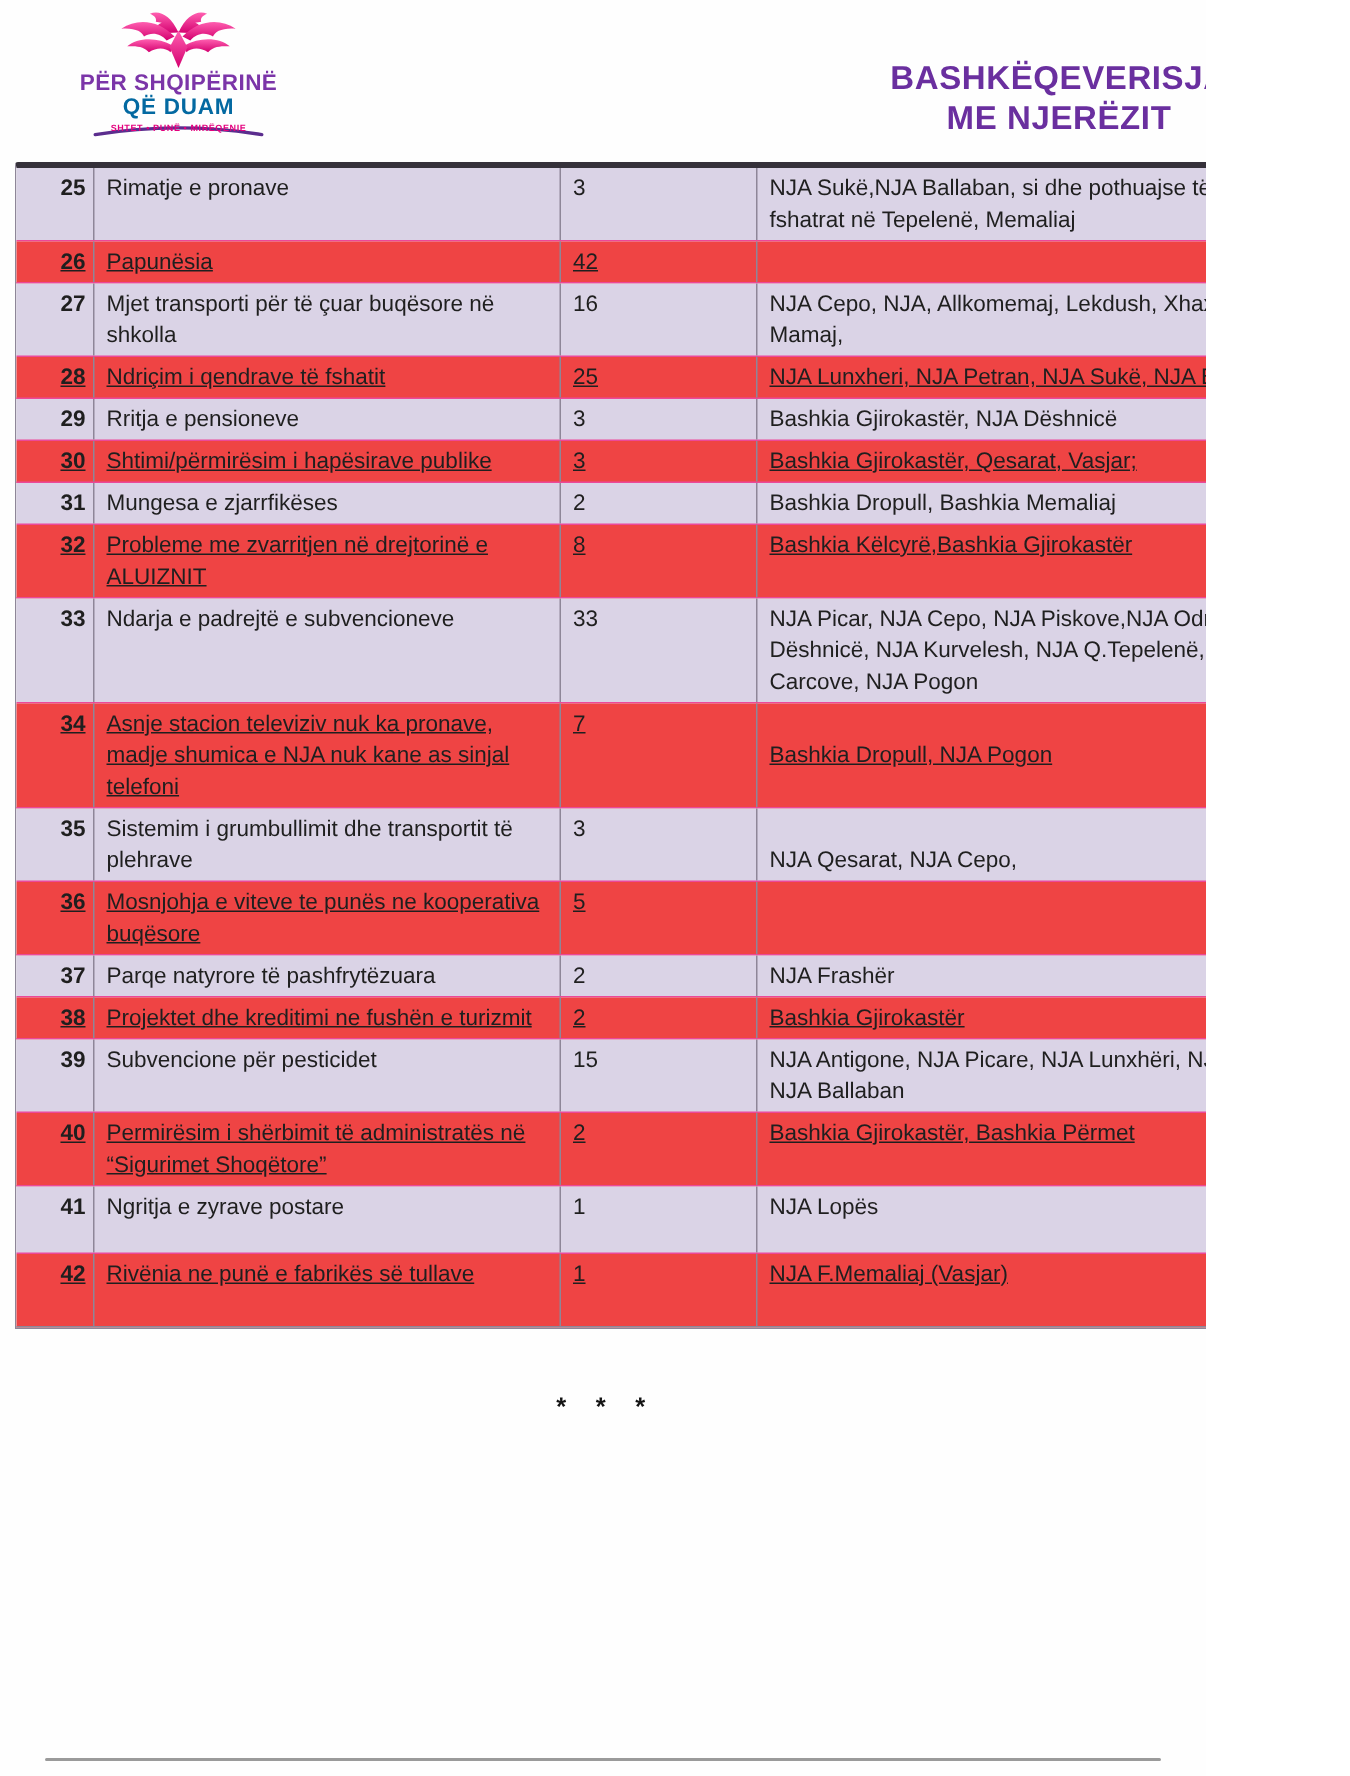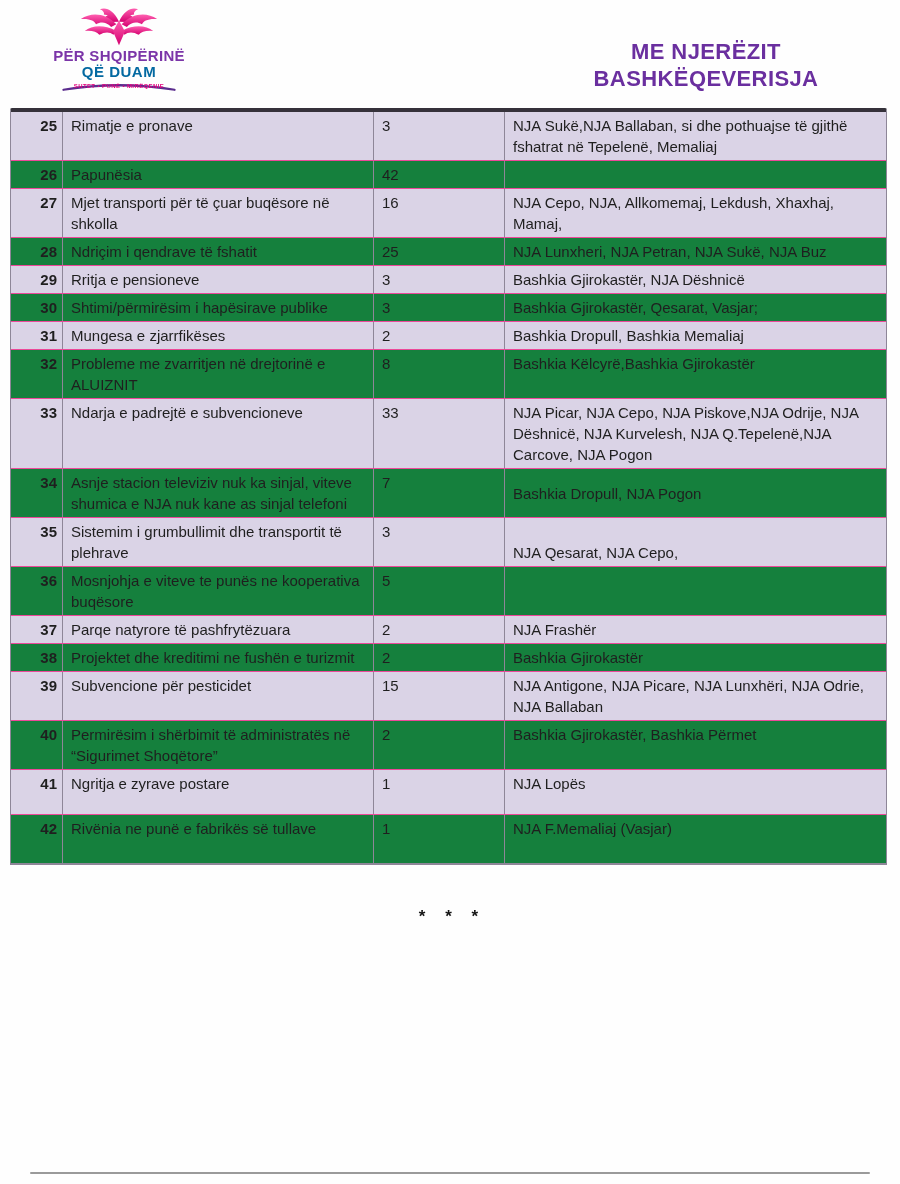--- a/index.html
+++ b/index.html
@@ -1,17 +1,17 @@
 <!DOCTYPE html>
 <html><head>
 <meta charset="utf-8">
 <style>
   html,body{margin:0;padding:0;background:#ffffff;}
   .page{
-    width:900px;height:1184px;position:relative;background:#fefefdf;
+    width:804px;height:1184px;position:relative;background:#fefefdf;
     background:#fefefe;font-family:"Liberation Sans",sans-serif;color:#1f1f1f;
     overflow:hidden;
   }
   
   .header{position:relative;height:108px;}
   .logo{position:absolute;left:36px;top:2px;width:166px;text-align:center;}
   .logo .eagle{display:block;margin:0 auto;width:104px;height:46px;}
   .logo-line1{font-size:15px;font-weight:bold;color:#7b35a8;letter-spacing:.3px;line-height:16px;}
   .logo-line2{font-size:15px;font-weight:bold;color:#0369a1;letter-spacing:.5px;line-height:15px;}
   .logo-arc{display:block;margin:1px auto 0;width:150px;height:12px;}
@@ -23,21 +23,21 @@
   
   .issues-table{
     margin:0 13px 0 10px;width:877px;box-sizing:border-box;
     border-top:4px solid #35313a;border-left:1px solid #8e8698;
     border-right:1px solid #8e8698;border-bottom:1px solid #8e8698;
     border-radius:2px 2px 0 0;
   }
   .row{display:grid;grid-template-columns:52px 311px 131px 1fr;border-bottom:1px solid #ec4899;}
   .row:last-child{border-bottom:1px solid #8e8698;}
   .row.lav{background:#dad3e6;}
-  .row.wht{background:#15803d;}
+  .row.wht{background:#ef4444;text-decoration:underline;}
   .cell{padding:3px 8px;font-size:15px;line-height:21px;box-sizing:border-box;}
   .cell.num{font-weight:bold;text-align:right;padding-right:5px;border-right:1px solid #8e8698;}
   .cell.issue{border-right:1px solid #8e8698;}
   .cell.count{border-right:1px solid #8e8698;}
   .cell.locations{display:flex;flex-direction:column;justify-content:flex-start;}
   .cell.locations.v-middle{justify-content:center;}
   .cell.locations.v-bottom{justify-content:flex-end;}
   
   .separator{
     margin-top:42px;text-align:center;font-size:17px;font-weight:bold;
@@ -77,22 +77,22 @@
       </svg>
       <div class="logo-line1">PËR SHQIPËRINË</div>
       <div class="logo-line2">QË DUAM</div>
       <svg class="logo-arc" viewBox="0 0 160 16" aria-hidden="true">
         <path d="M6,13 Q80,1 154,13" stroke="#5b2d8e" stroke-width="3" fill="none" stroke-linecap="round"></path>
       </svg>
       <div class="logo-tagline">SHTET • PUNË • MIRËQENIE</div>
     </div>
 
     <div class="doc-title">
+      <div>BASHKËQEVERISJA</div>
       <div>ME NJERËZIT</div>
-      <div>BASHKËQEVERISJA</div>
     </div>
   </div>
 
   <div class="issues-table" id="rows">
     <div class="row lav">
       <div class="cell num">25</div>
       <div class="cell issue">Rimatje e pronave</div>
       <div class="cell count">3</div>
       <div class="cell locations">NJA Sukë,NJA Ballaban, si dhe pothuajse të gjithë fshatrat në Tepelenë, Memaliaj</div>
     </div>
@@ -147,21 +147,21 @@
 
     <div class="row lav" style="min-height: 67px;">
       <div class="cell num">33</div>
       <div class="cell issue">Ndarja e padrejtë e subvencioneve</div>
       <div class="cell count">33</div>
       <div class="cell locations">NJA Picar, NJA Cepo, NJA Piskove,NJA Odrije, NJA Dëshnicë, NJA Kurvelesh, NJA Q.Tepelenë,NJA Carcove, NJA Pogon</div>
     </div>
 
     <div class="row wht">
       <div class="cell num">34</div>
-      <div class="cell issue">Asnje stacion televiziv nuk ka sinjal, viteve shumica e NJA nuk kane as sinjal telefoni</div>
+      <div class="cell issue">Asnje stacion televiziv nuk ka pronave, madje shumica e NJA nuk kane as sinjal telefoni</div>
       <div class="cell count">7</div>
       <div class="cell locations v-middle">Bashkia Dropull, NJA Pogon</div>
     </div>
 
     <div class="row lav">
       <div class="cell num">35</div>
       <div class="cell issue">Sistemim i grumbullimit dhe transportit të plehrave</div>
       <div class="cell count">3</div>
       <div class="cell locations v-bottom">NJA Qesarat, NJA Cepo,</div>
     </div>

